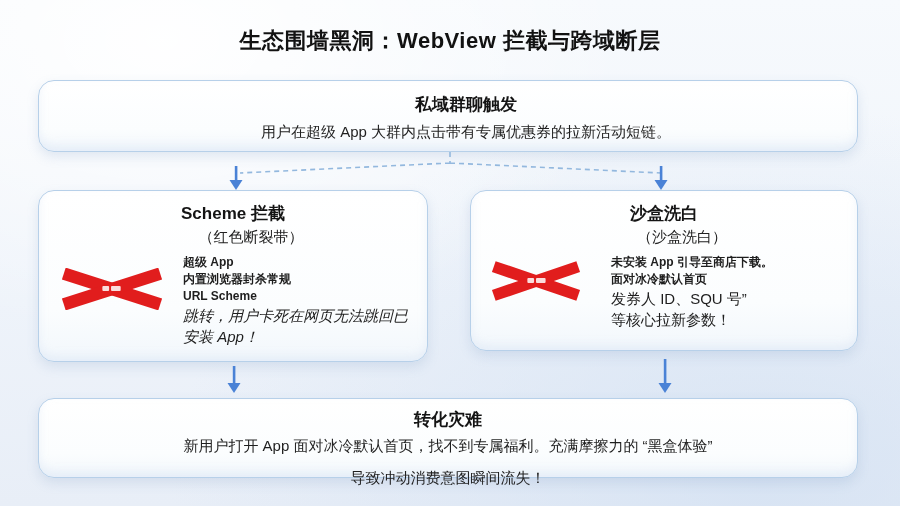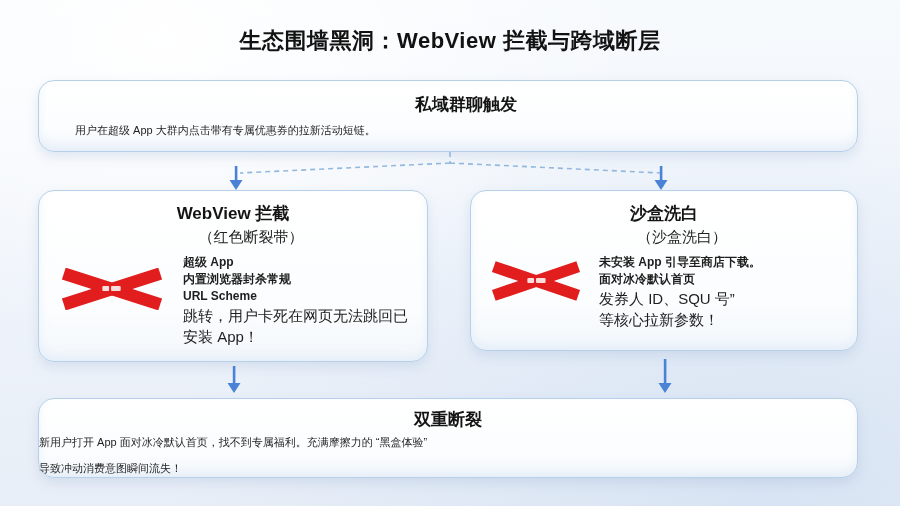--- a/index.html
+++ b/index.html
@@ -22,48 +22,48 @@
     background:linear-gradient(180deg,#ffffff 0%,#fbfdfe 70%,#f2f7fc 100%);
     border:1.5px solid #b7d0e9;border-radius:16px;
     box-shadow:0 5px 12px rgba(110,145,190,.18), inset 0 -5px 9px rgba(205,222,240,.35);
   }
   .node-trigger{left:38px;top:80px;width:820px;height:72px;padding-left:36px;}
   .node-webview{left:38px;top:190px;width:390px;height:172px;}
   .node-sandbox{left:470px;top:190px;width:388px;height:161px;}
   .node-disaster{left:38px;top:398px;width:820px;height:80px;}
   .node-title{text-align:center;font-size:17px;font-weight:700;margin-top:12px;color:#141414;}
   .node-subtitle{text-align:center;font-size:15px;margin-top:3px;color:#222;padding-left:36px;}
-  .node-desc{text-align:left;font-size:11px;margin-top:7px;color:#1f1f1f;}
+  .node-desc{text-align:center;font-size:15px;margin-top:7px;color:#1f1f1f;}
   .node-webview .node-title,.node-sandbox .node-title{margin-top:11px;}
   .icon-row{display:flex;align-items:flex-start;padding:7px 10px 0 20px;gap:18px;}
-  .node-sandbox .icon-row{padding-left:18px;gap:16px;}
+  .node-sandbox .icon-row{padding-left:18px;gap:28px;}
   .x-icon{flex:0 0 auto;margin-top:14px;}
   .node-sandbox .x-icon{margin-top:7px;}
   .txt-col{font-size:15px;line-height:1.42;color:#1e1e1e;}
   .bold-line{display:block;font-weight:700;font-size:12px;}
   .reg-line{display:block;font-weight:400;}
-  .reg-wrap{max-width:250px;}
+  .reg-wrap{max-width:250px;font-style:italic;}
   .node-disaster .node-title{margin-top:9px;}
   .node-disaster .node-desc{margin-top:4px;line-height:1.45;}
   .connector-layer{position:absolute;left:0;top:0;width:900px;height:506px;pointer-events:none;}
 </style>
 </head>
 <body>
 
 <div class="canvas">
 
   <div class="main-title">生态围墙黑洞：WebView 拦截与跨域断层</div>
 
   <div class="node node-trigger">
     <div class="node-title">私域群聊触发</div>
     <div class="node-desc">用户在超级 App 大群内点击带有专属优惠券的拉新活动短链。</div>
   </div>
 
   <div class="node node-webview">
-    <div class="node-title">WebView 拦截</div>
+    <div class="node-title">Scheme 拦截</div>
     <div class="node-subtitle">（红色断裂带）</div>
     <div class="icon-row">
       <svg class="x-icon" width="106" height="42" viewBox="0 0 110 42">
         <line x1="5" y1="5" x2="105" y2="37" stroke="#e11d1d" stroke-width="13"></line>
         <line x1="5" y1="37" x2="105" y2="5" stroke="#e11d1d" stroke-width="13"></line>
         <g fill="#ffffff" opacity="0.85">
           <rect x="45" y="18" width="7" height="5" rx="1"></rect>
           <rect x="54" y="18" width="10" height="5" rx="1"></rect>
         </g>
       </svg>
@@ -91,21 +91,21 @@
       <div class="txt-col">
         <span class="bold-line">未安装 App 引导至商店下载。</span>
         <span class="bold-line">面对冰冷默认首页</span>
         <span class="reg-line">发券人 ID、SQU 号”</span>
         <span class="reg-line">等核心拉新参数！</span>
       </div>
     </div>
   </div>
 
   <div class="node node-disaster">
-    <div class="node-title">双重断裂</div>
+    <div class="node-title">转化灾难</div>
     <div class="node-desc">新用户打开 App 面对冰冷默认首页，找不到专属福利。充满摩擦力的 “黑盒体验”</div>
     <div class="node-desc" style="margin-top:10px;">导致冲动消费意图瞬间流失！</div>
   </div>
 
   <svg class="connector-layer" width="900" height="506" viewBox="0 0 900 506">
     <path d="M450 152 V163 M450 163 L240 173 M450 163 L661 173" fill="none" stroke="#93b8de" stroke-width="1.6" stroke-dasharray="5 4"></path>
     <g fill="#4a82d6" stroke="none">
       <g>
         <rect x="234.8" y="166" width="2.6" height="15"></rect>
         <polygon points="229.5,180 242.5,180 236,190"></polygon>

